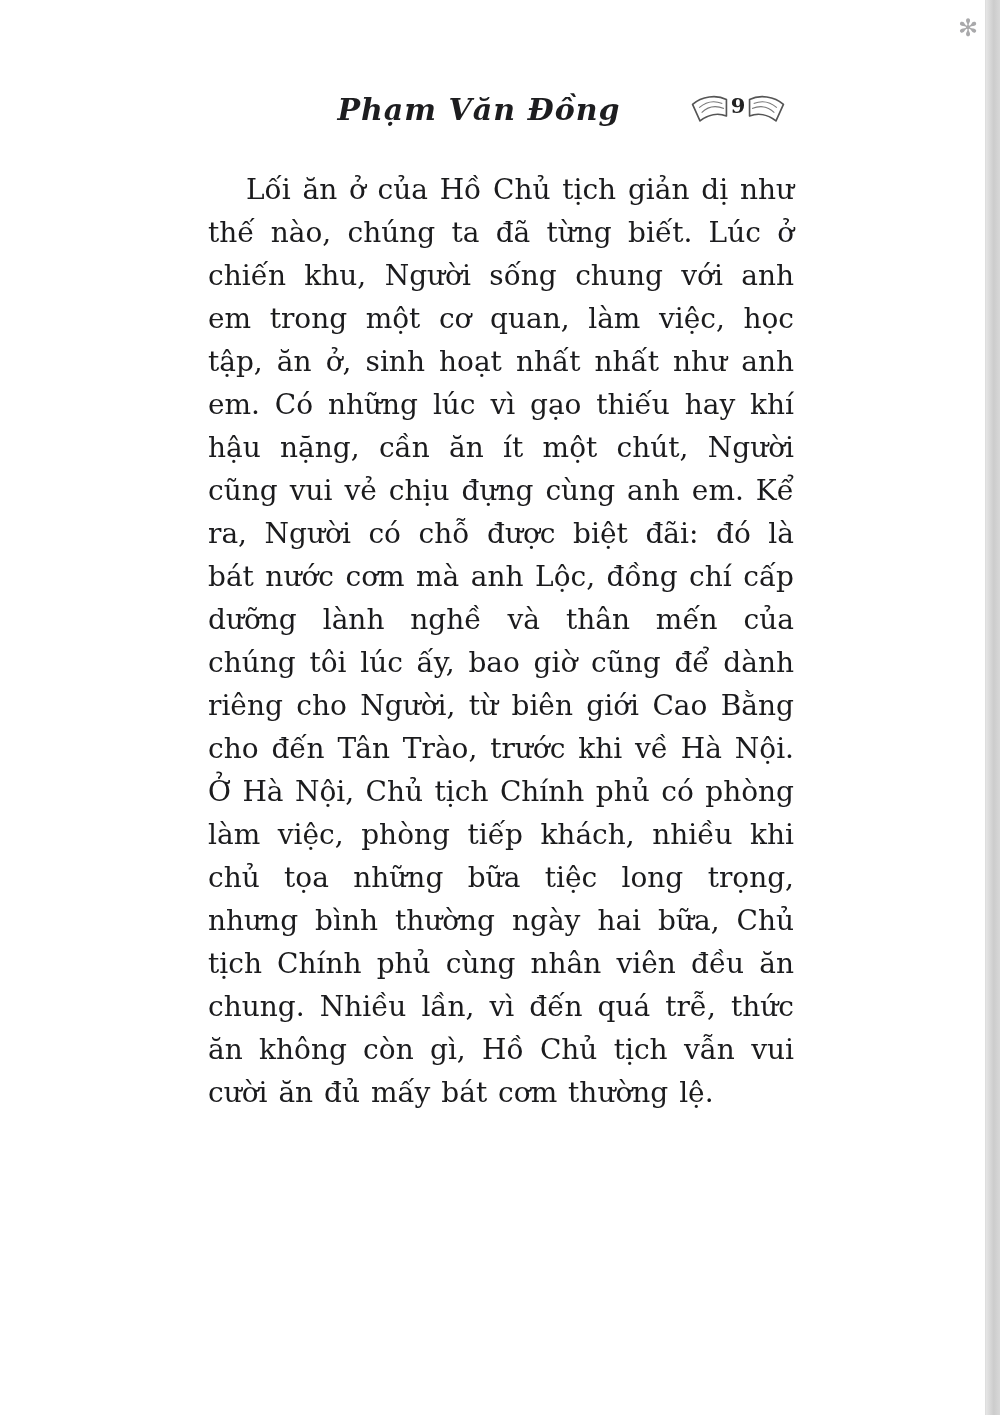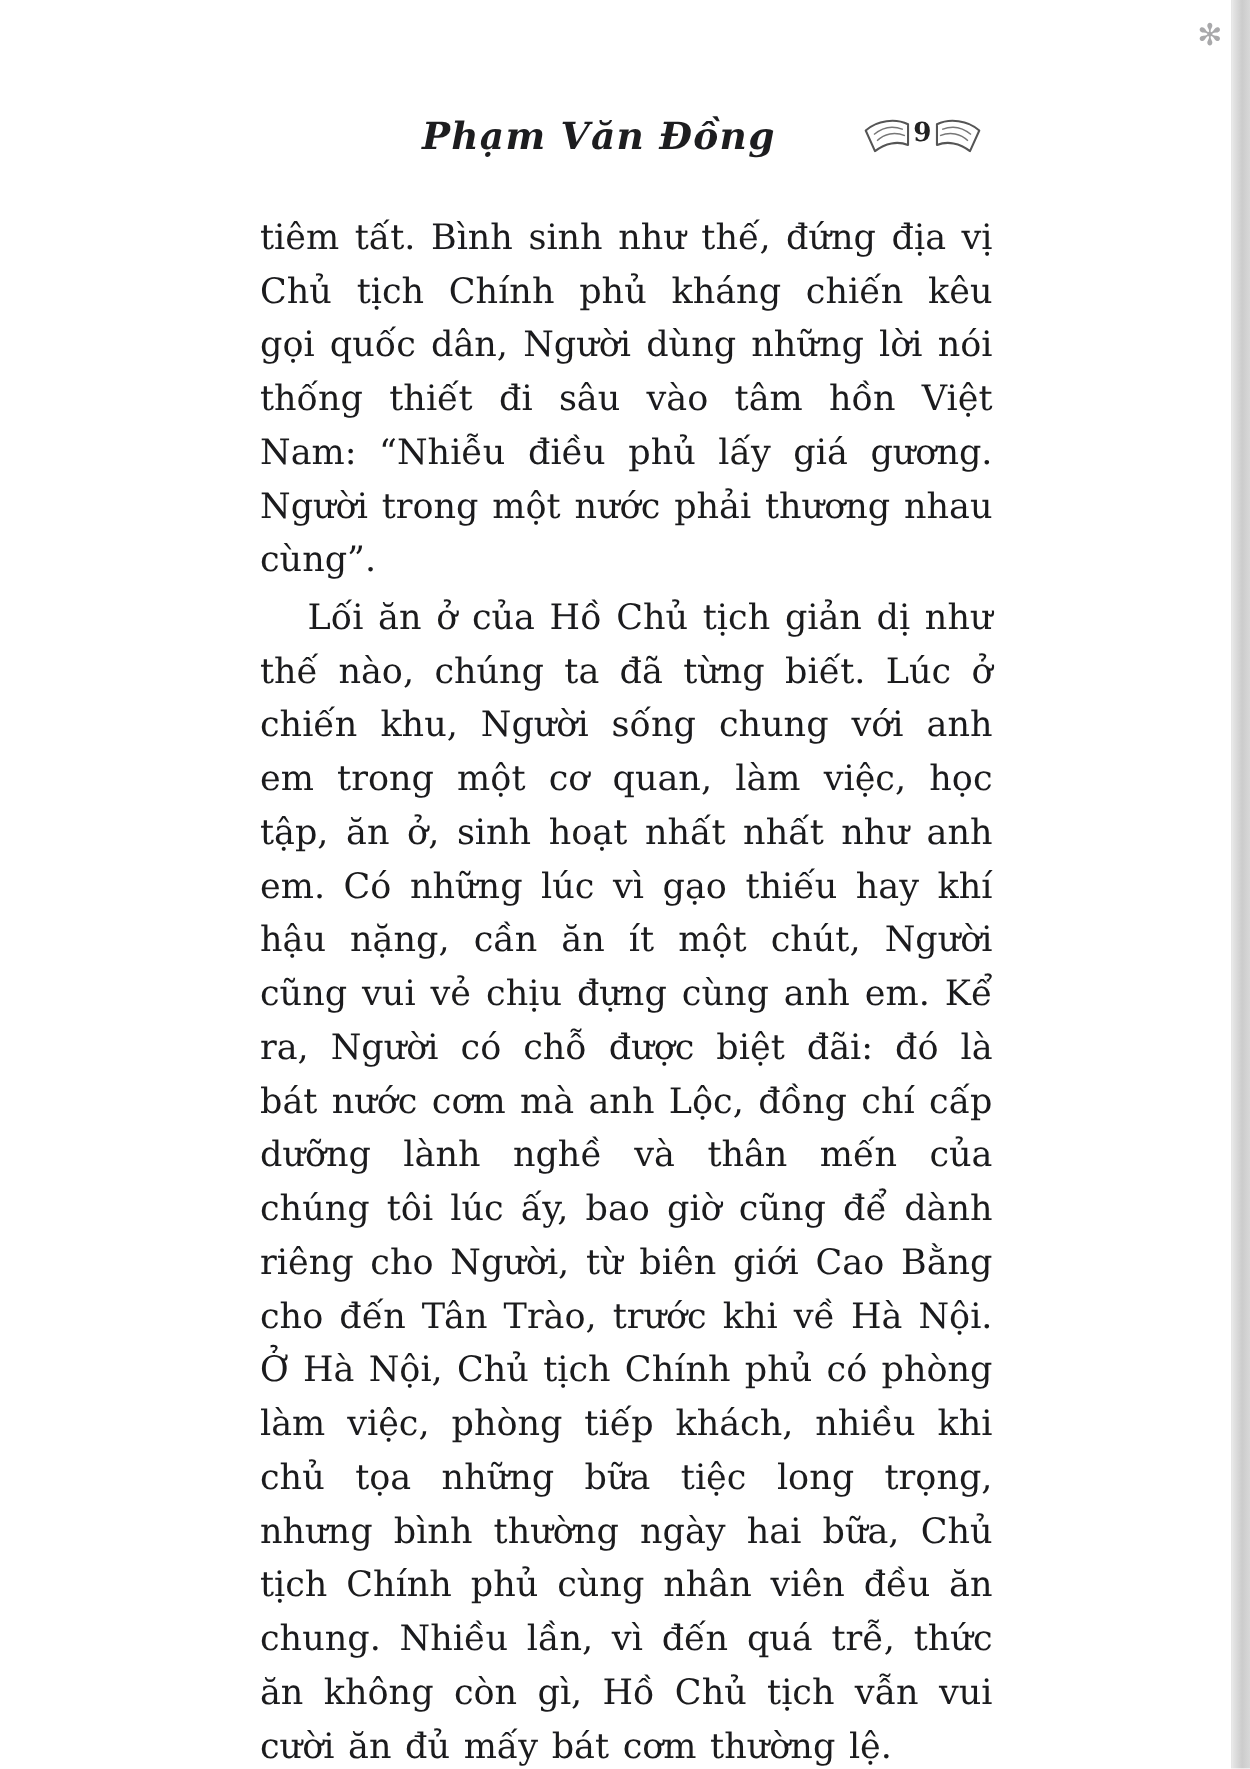--- a/index.html
+++ b/index.html
@@ -117,17 +117,16 @@
           <path d="M43 20 C 33 16, 23 18, 16 25"></path>
           <path d="M79 14 C 89 10, 99 12, 107 19"></path>
           <path d="M77 20 C 87 16, 97 18, 104 25"></path>
         </g>
       </svg>
       <span class="page-number">9</span>
     </div>
   </div>
 
   <div class="body-text">
-    <p class="para">tiêm tất. Bình sinh như thế, đứng địa vị Chủ tịch Chính phủ kháng chiến kêu gọi quốc dân, Người dùng những lời nói thống thiết đi sâu vào tâm hồn Việt Nam: “Nhiễu điều phủ lấy giá gương. Người trong một nước phải thương nhau cùng”.</p>
     <p class="para indent">Lối ăn ở của Hồ Chủ tịch giản dị như thế nào, chúng ta đã từng biết. Lúc ở chiến khu, Người sống chung với anh em trong một cơ quan, làm việc, học tập, ăn ở, sinh hoạt nhất nhất như anh em. Có những lúc vì gạo thiếu hay khí hậu nặng, cần ăn ít một chút, Người cũng vui vẻ chịu đựng cùng anh em. Kể ra, Người có chỗ được biệt đãi: đó là bát nước cơm mà anh Lộc, đồng chí cấp dưỡng lành nghề và thân mến của chúng tôi lúc ấy, bao giờ cũng để dành riêng cho Người, từ biên giới Cao Bằng cho đến Tân Trào, trước khi về Hà Nội. Ở Hà Nội, Chủ tịch Chính phủ có phòng làm việc, phòng tiếp khách, nhiều khi chủ tọa những bữa tiệc long trọng, nhưng bình thường ngày hai bữa, Chủ tịch Chính phủ cùng nhân viên đều ăn chung. Nhiều lần, vì đến quá trễ, thức ăn không còn gì, Hồ Chủ tịch vẫn vui cười ăn đủ mấy bát cơm thường lệ.</p>
   </div>
 
 </div>
 
 </body></html>

